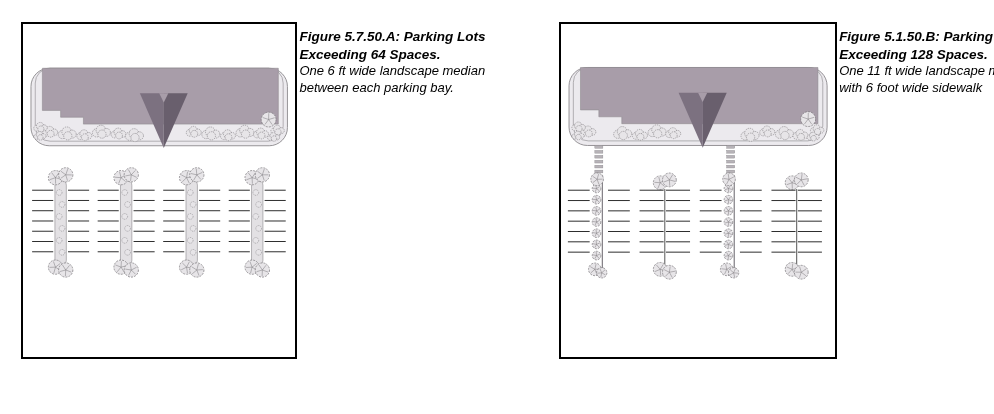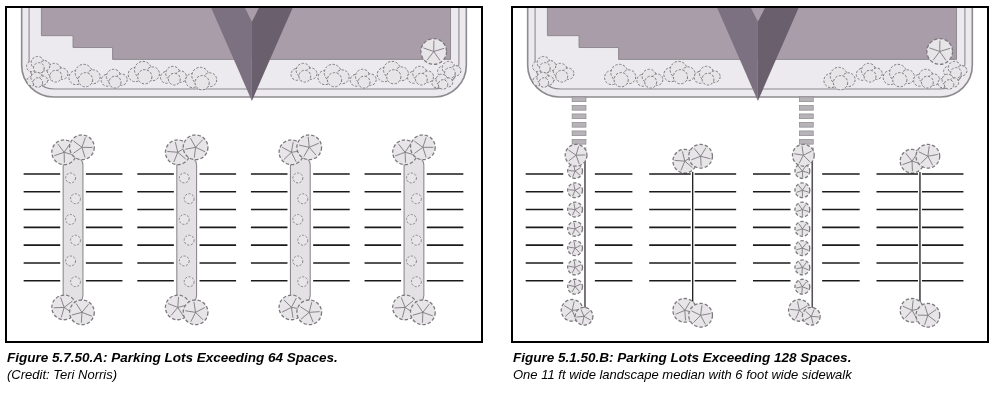--- a/index.html
+++ b/index.html
@@ -1,21 +1,21 @@
 <!DOCTYPE html>
 <html><head>
 <meta charset="utf-8">
 <style>
   html,body{margin:0;padding:0;background:#ffffff;}
   .page{
     width:994px;height:414px;box-sizing:border-box;
     background:#ffffff;display:flex;gap:28px;padding:6px 5px 0 5px;
     font-family:"Liberation Sans",sans-serif;
   }
-  figure.fig{margin:0;width:478px;display:flex;flex-direction:column;}
+  figure.fig{margin:16px;width:478px;display:flex;flex-direction:row;}
   .plan-box{
     width:478px;height:337px;box-sizing:border-box;
     border:2px solid #000;background:#fff;overflow:hidden;
   }
   .plan-box svg{display:block;width:100%;height:100%;}
   figcaption{margin:6px 2px 0 2px;color:#000;}
   .cap-title{font-style:italic;font-weight:bold;font-size:13.5px;line-height:1.3;}
   .cap-line{font-style:italic;font-size:13px;line-height:1.3;}
 </style>
 </head>
@@ -361,21 +361,21 @@
             <line x1="424" y1="204" x2="461" y2="204" stroke="#1a1a1a" stroke-width="1.6"></line>
             <line x1="424" y1="222" x2="461" y2="222" stroke="#1a1a1a" stroke-width="1.6"></line>
             <line x1="424" y1="240" x2="461" y2="240" stroke="#1a1a1a" stroke-width="1.6"></line>
             <line x1="424" y1="258" x2="461" y2="258" stroke="#1a1a1a" stroke-width="1.6"></line>
             <line x1="424" y1="276" x2="461" y2="276" stroke="#1a1a1a" stroke-width="1.6"></line>
           </g>
         </svg>
     </div>
     <figcaption>
       <div class="cap-title">Figure 5.7.50.A: Parking Lots Exceeding 64 Spaces.</div>
-      <div class="cap-line">(Credit: Teri Norris)</div>
+      <div class="cap-line">One 6 ft wide landscape median between each parking bay.</div>
     </figcaption>
   </figure>
 
   <figure class="fig">
     <div class="plan-box" style="border-color: rgb(0, 0, 0);">
       <svg id="svg-b" viewBox="0 0 478 337">
           <g>
             <rect x="14" y="-46" width="450" height="136" rx="32" fill="#eceaee" stroke="#8d8a8e" stroke-width="1.6"></rect>
             <rect x="21.5" y="-46" width="435" height="128" rx="26" fill="none" stroke="#8d8a8e" stroke-width="1.1"></rect>
             <path d="M34 -46 H448 V52 H106 V40 H66 V28 H34 Z" fill="#a89da9" stroke="#8d8a8e" stroke-width="1"></path>

